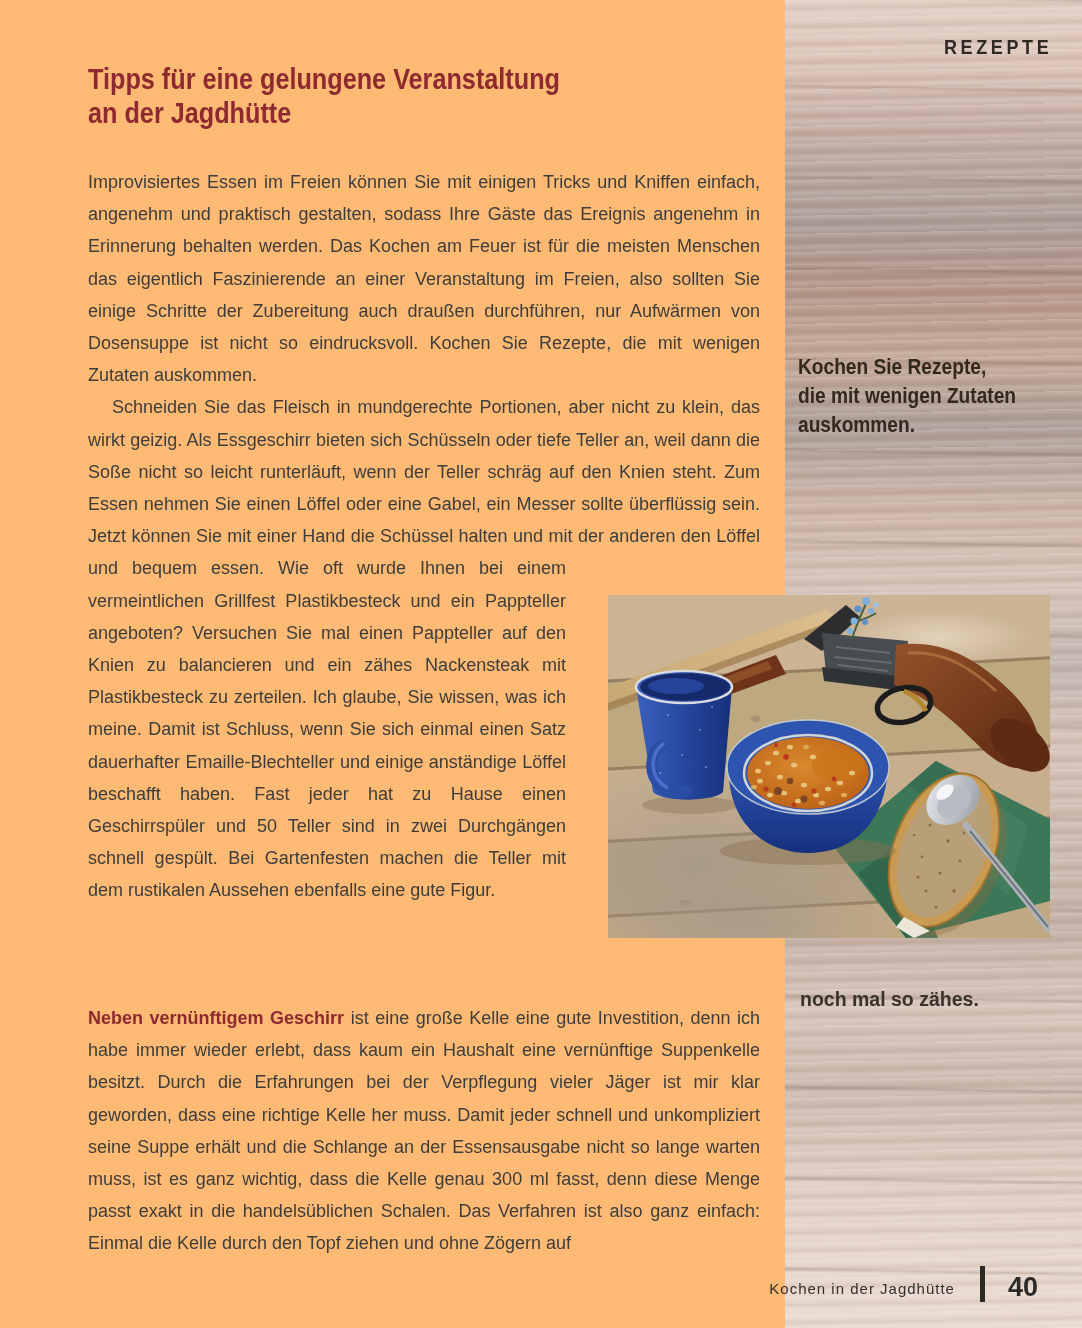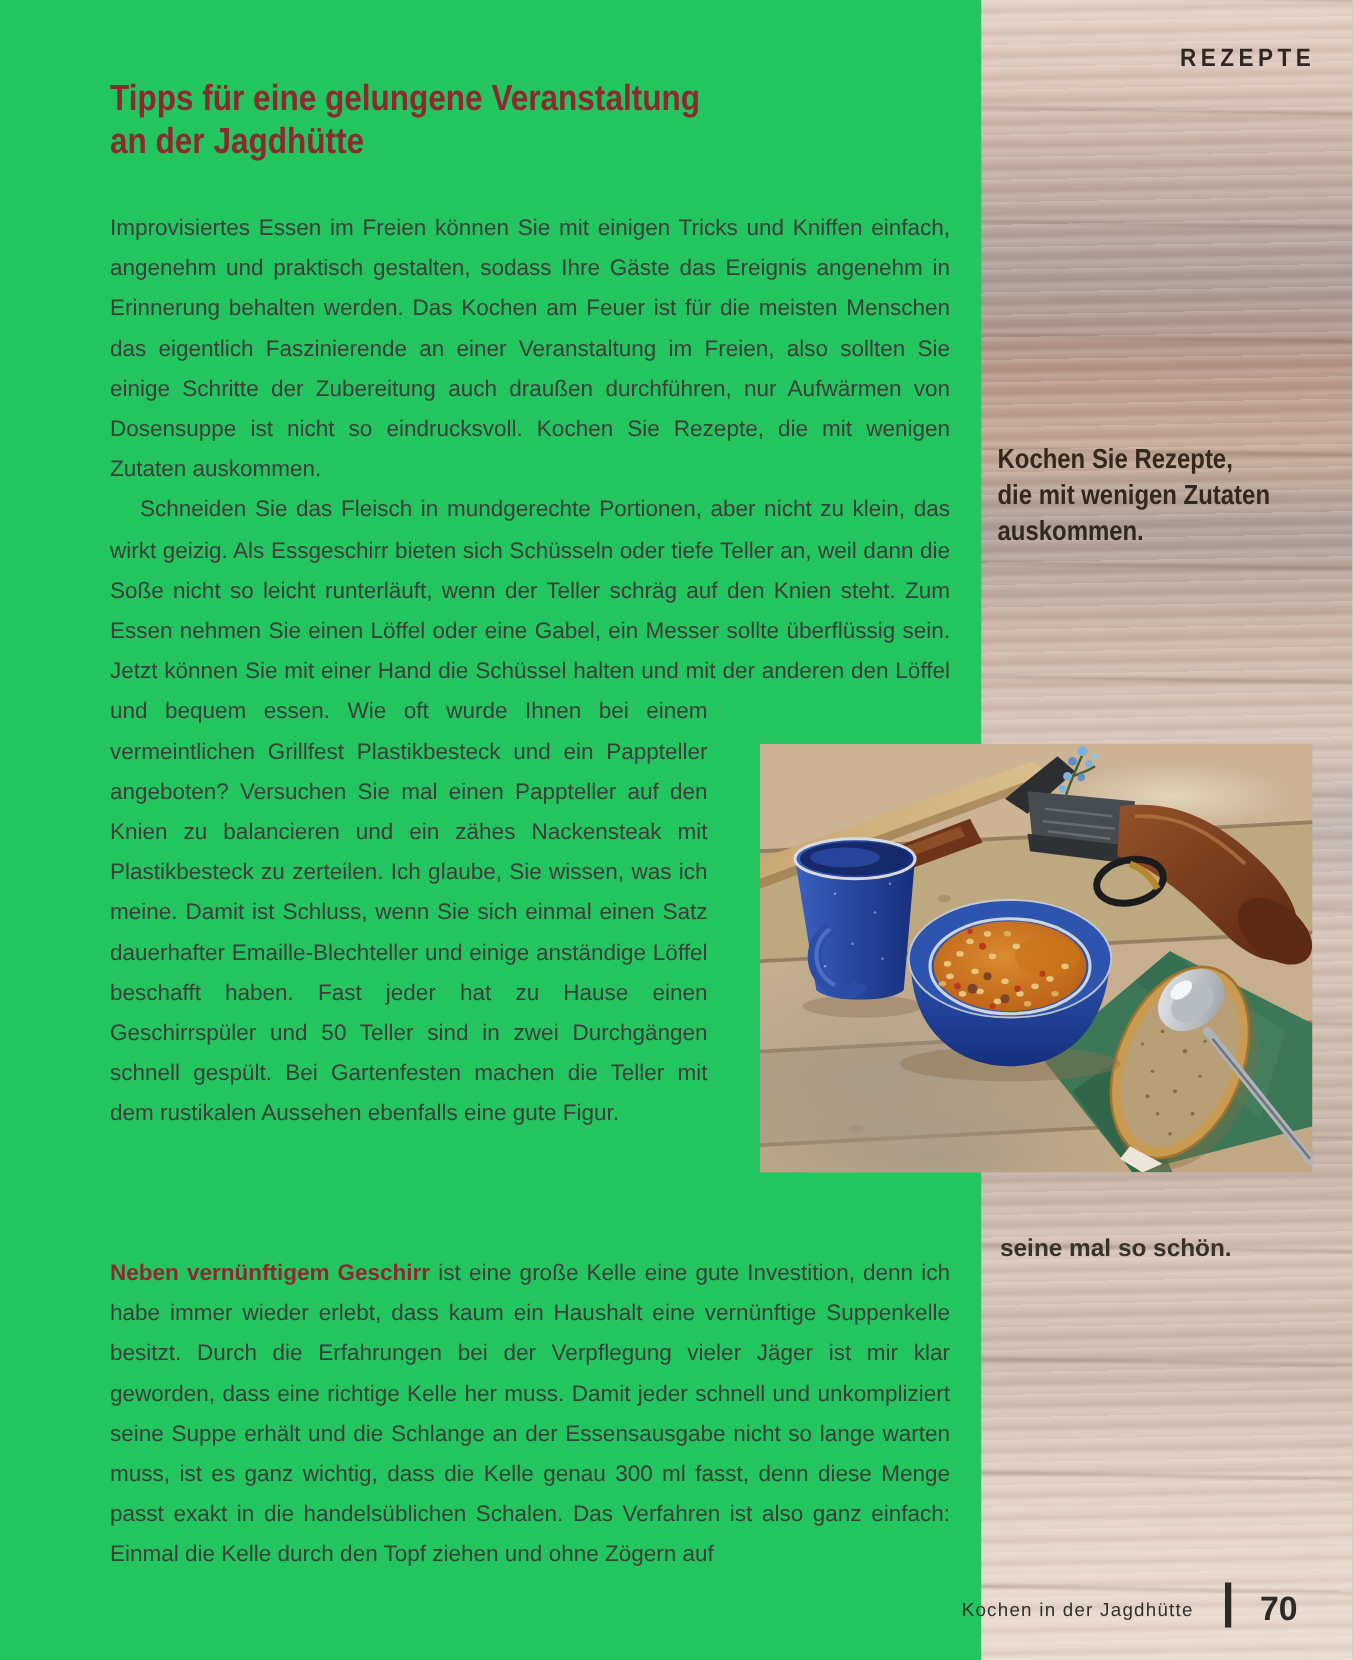--- a/index.html
+++ b/index.html
@@ -1,19 +1,19 @@
 <!DOCTYPE html>
 <html lang="de"><head>
 <meta charset="utf-8">
 <style>
   html,body{margin:0;padding:0;background:#ffffff;}
   #page{
     position:relative;
     width:1082px;height:1328px;
-    background:#22c55e;
+    background:#fdba74;
     font-family:"Liberation Sans",sans-serif;
     overflow:hidden;
   }
   
   #sidebar{
     position:absolute;left:785px;top:0;width:297px;height:1328px;
     background:
       repeating-linear-gradient(179deg,
         rgba(255,255,255,0.20) 0px, rgba(255,255,255,0) 5px,
         rgba(122,96,84,0.10) 9px, rgba(255,255,255,0.14) 13px,
@@ -83,27 +83,27 @@
 
   <div id="rezepte-tag">REZEPTE</div>
 
   <div id="pullquote-1" class="pullquote cond">
     <div>Kochen Sie Rezepte,</div>
     <div>die mit wenigen Zutaten</div>
     <div>auskommen.</div>
   </div>
 
   <div id="caption-2">
-    <div>seine mal so schön.</div>
+    <div>noch mal so zähes.</div>
   </div>
 
   <div id="footer">
     <span class="flabel">Kochen in der Jagdhütte</span>
     <span class="fbar"></span>
-    <span class="fnum">70</span>
+    <span class="fnum">40</span>
   </div>
 
   <div id="title" class="cond">
     <div>Tipps für eine gelungene Veranstaltung</div>
     <div>an der Jagdhütte</div>
   </div>
 
   <div id="body-col">
     <p>Improvisiertes Essen im Freien können Sie mit einigen Tricks und Kniffen einfach, angenehm und praktisch gestalten, sodass Ihre Gäste das Ereignis angenehm in Erinnerung behalten werden. Das Kochen am Feuer ist für die meisten Menschen das eigentlich Faszinierende an einer Veranstaltung im Freien, also sollten Sie einige Schritte der Zubereitung auch draußen durchführen, nur Aufwärmen von Dosensuppe ist nicht so eindrucksvoll. Kochen Sie Rezepte, die mit wenigen Zutaten auskommen.</p>
     <p class="indent"><span>Schneiden Sie das Fleisch in mundgerechte Portionen, aber nicht zu klein, das wirkt geizig. Als Essgeschirr bieten sich Schüsseln oder tiefe Teller an, weil dann die Soße nicht so leicht runterläuft, wenn der Teller schräg auf den Knien steht. Zum Essen nehmen Sie einen Löffel oder eine Gabel, ein Messer sollte überflüssig sein. Jetzt können Sie mit einer Hand die Schüssel halten und mit der anderen den Löffel und </span><span class="photo-spacer"></span><span>bequem essen. Wie oft wurde Ihnen bei einem vermeintlichen Grillfest Plastikbesteck und ein Pappteller angeboten? Versuchen Sie mal einen Pappteller auf den Knien zu balancieren und ein zähes Nackensteak mit Plastikbesteck zu zerteilen. Ich glaube, Sie wissen, was ich meine. Damit ist Schluss, wenn Sie sich einmal einen Satz dauerhafter Emaille-Blechteller und einige anständige Löffel beschafft haben. Fast jeder hat zu Hause einen Geschirrspüler und 50 Teller sind in zwei Durchgängen schnell gespült. Bei Gartenfesten machen die Teller mit dem rustikalen Aussehen ebenfalls eine gute Figur.</span></p>

